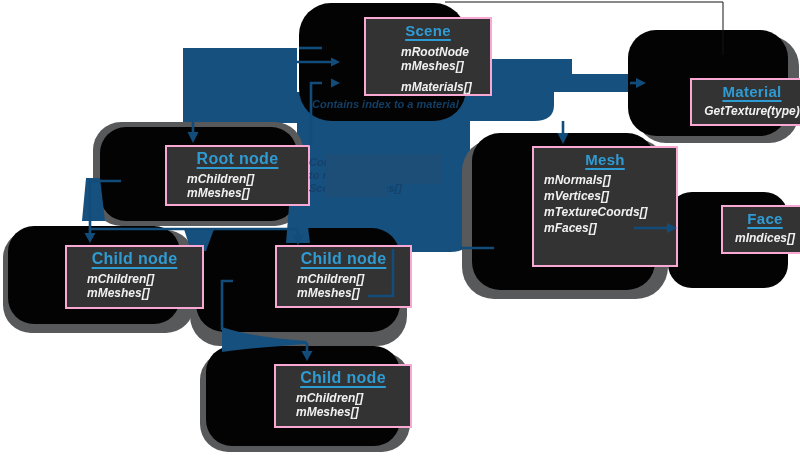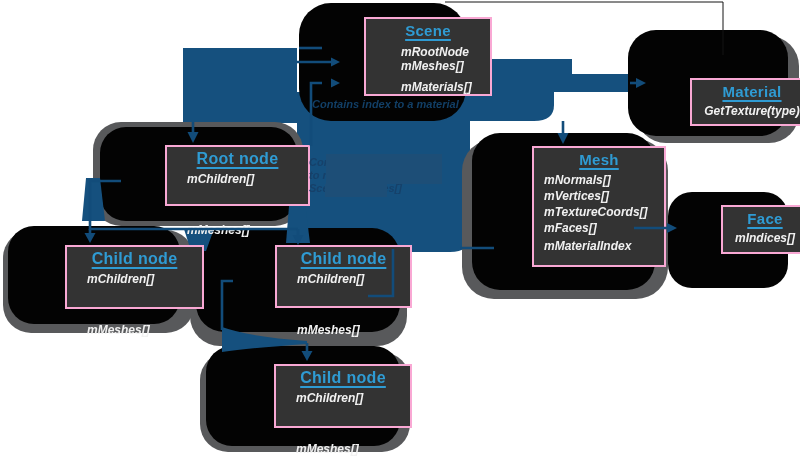--- a/index.html
+++ b/index.html
@@ -15,21 +15,21 @@
        margin-top:3px;letter-spacing:.3px;white-space:nowrap;}
   .node .box-title{font-size:16px;}
   .members{margin-top:6px;padding-left:35px;display:flex;flex-direction:column;}
   .member{font-size:12px;font-weight:bold;font-style:italic;color:#f1f1f1;
        line-height:14px;white-space:nowrap;}
   #box-scene .member:nth-child(3){margin-top:7px;}
   #box-mesh .members{margin-top:4px;padding-left:10px;}
   #box-mesh .member{line-height:16px;}
   #box-mesh .member:nth-child(5){margin-top:2px;}
   .center .members{padding-left:0;align-items:center;margin-top:4px;}
-  .node .members{margin-top:4px;padding-left:20px;gap:37px;}
+  .node .members{margin-top:4px;padding-left:20px;}
   .note{position:absolute;z-index:4;font-weight:bold;font-style:italic;
        font-size:11px;line-height:13px;white-space:nowrap;}
   #note-material{left:312px;top:98px;color:#123f66;}
   #note-meshes{left:309px;top:156px;color:#16416a;}
   .cover{position:absolute;z-index:5;background:#1d4e77;}
   #cover-1{left:326px;top:154px;width:116px;height:30px;}
   #cover-2{left:325px;top:184px;width:62px;height:13px;}
 </style>
 </head>
 <body>
@@ -79,28 +79,27 @@
           <div class="member">mMeshes[]</div>
           <div class="member">mMaterials[]</div>
         </div>
       </div>
       <div class="box center" id="box-material" style="left: 648px; top: 78px; width: 124px; height: 48px;">
         <div class="box-title">Material</div>
         <div class="members">
           <div class="member">GetTexture(type)</div>
         </div>
       </div>
-      <div class="box" id="box-mesh" style="left: 490px; top: 146px; width: 134px; height: 121px;">
+      <div class="box" id="box-mesh" style="left: 490px; top: 146px; width: 146px; height: 121px;">
         <div class="box-title">Mesh</div>
         <div class="members">
           <div class="member">mNormals[]</div>
           <div class="member">mVertices[]</div>
           <div class="member">mTextureCoords[]</div>
           <div class="member">mFaces[]</div>
-          <div class="member">mMaterialIndex</div>
         </div>
       </div>
       <div class="box center" id="box-face" style="left: 679px; top: 205px; width: 88px; height: 49px;">
         <div class="box-title">Face</div>
         <div class="members">
           <div class="member">mIndices[]</div>
         </div>
       </div>
       <div class="box node" id="box-root-node" style="left: 123px; top: 145px; width: 145px; height: 61px;">
         <div class="box-title">Root node</div>

